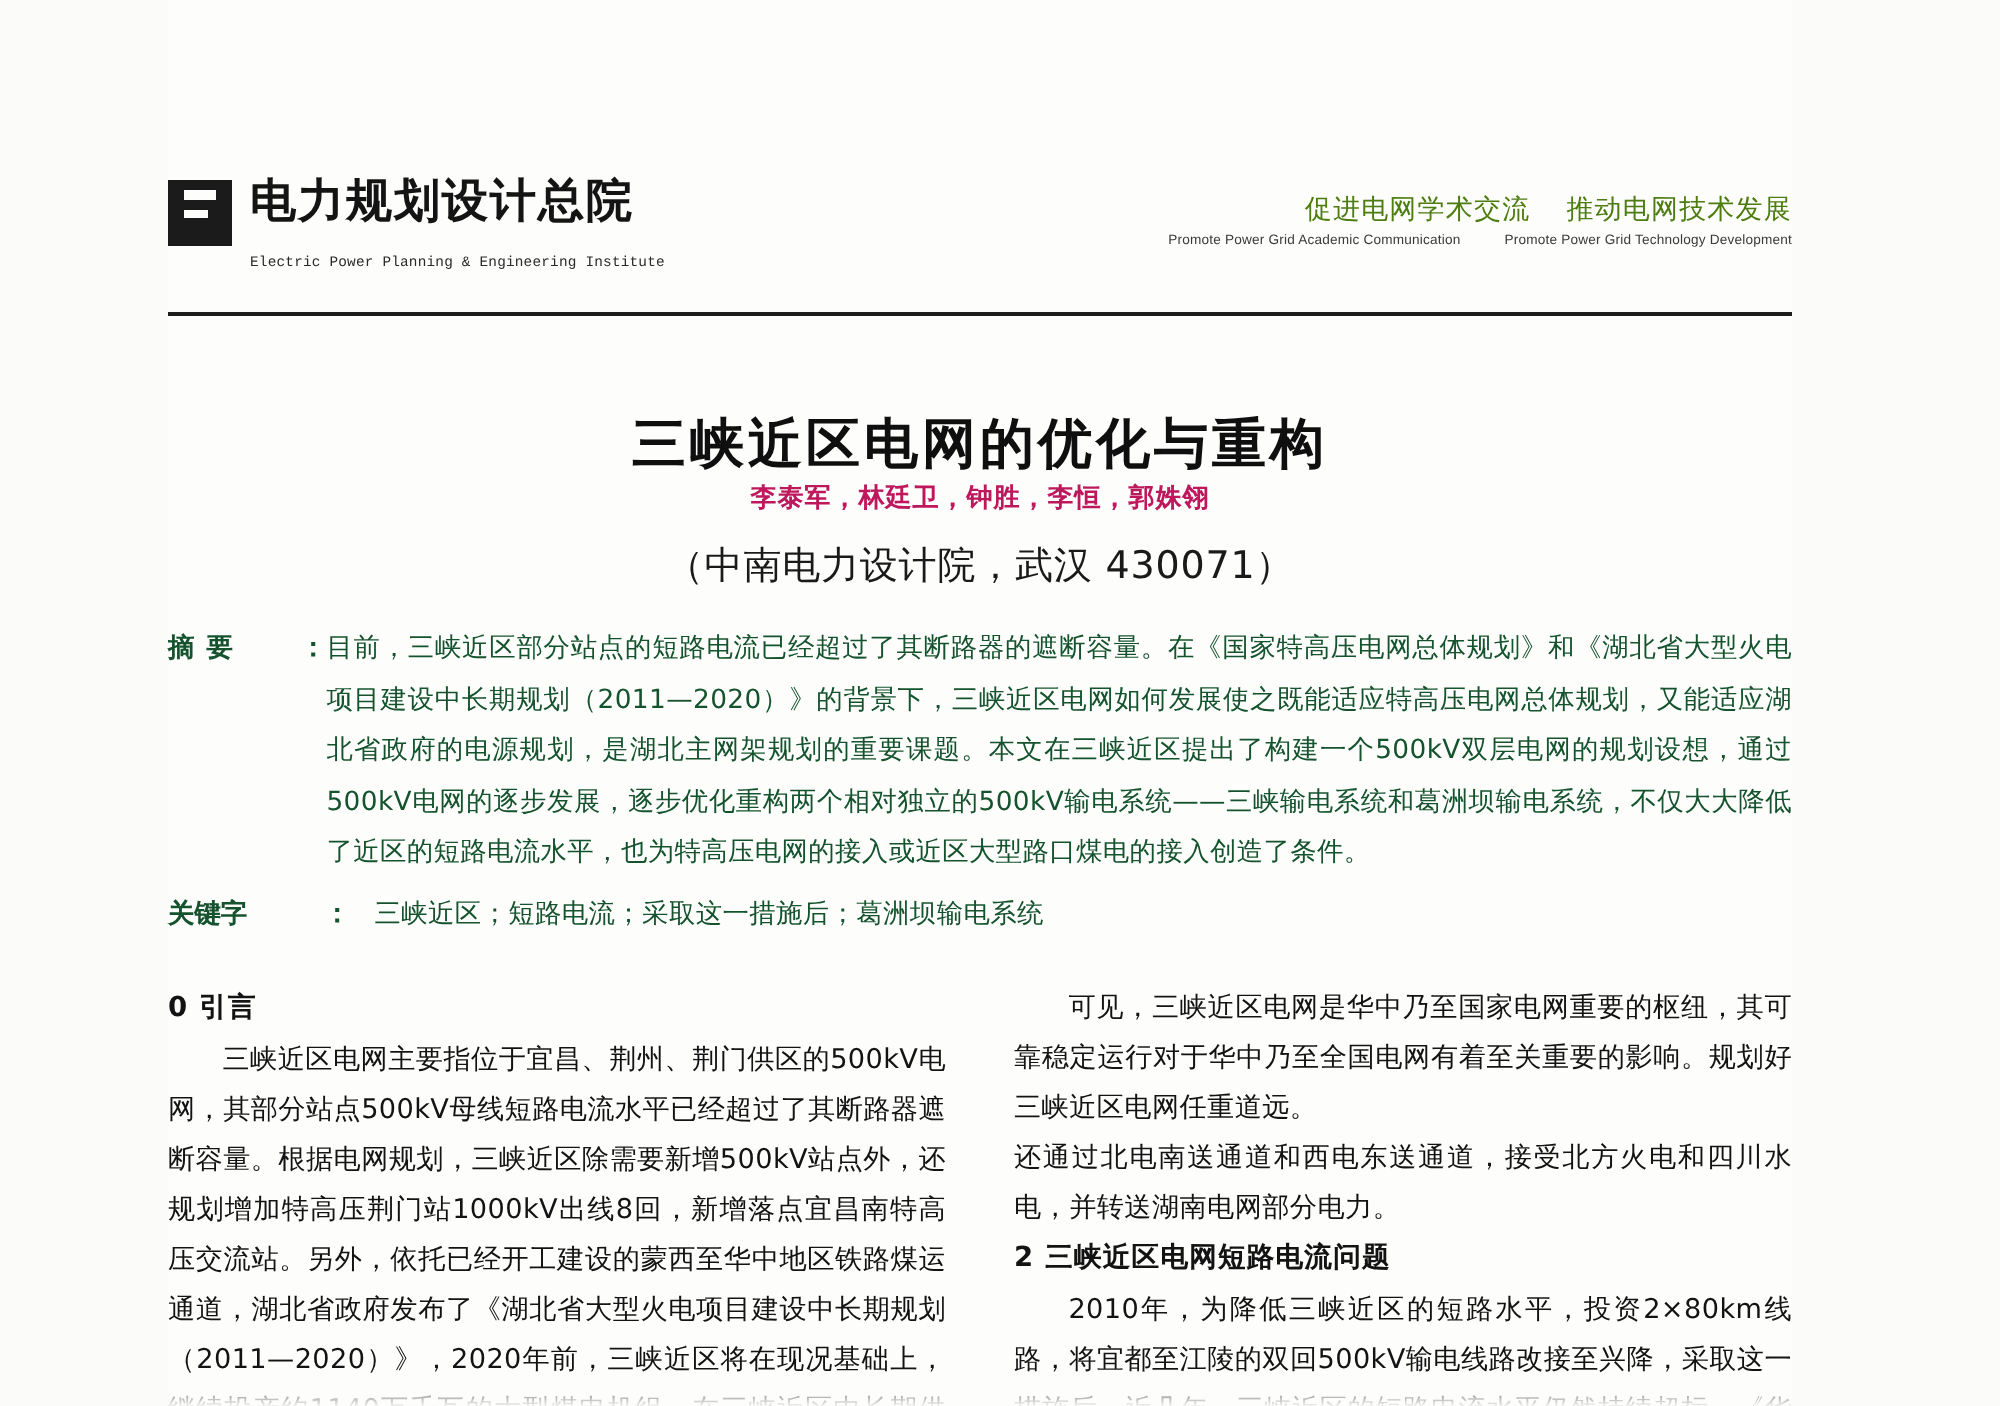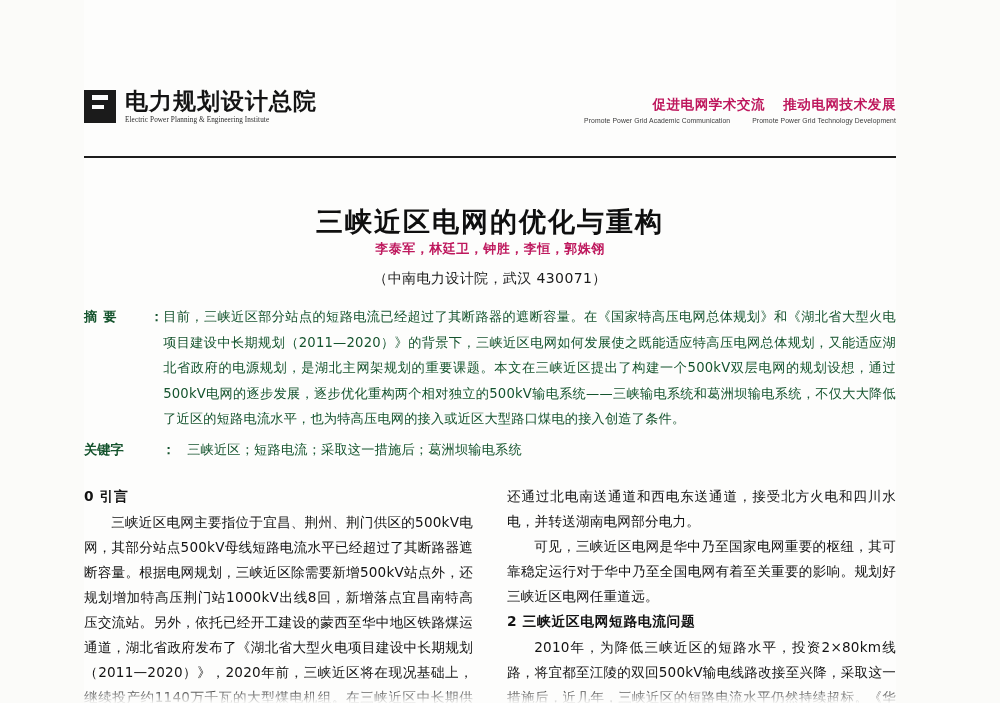--- a/index.html
+++ b/index.html
@@ -65,35 +65,35 @@
   .brand-cn {
     font-family: "DejaVu Sans", sans-serif;
     font-size: 23px;
     font-weight: bold;
     color: #141414;
     letter-spacing: 1px;
     line-height: 26px;
     white-space: nowrap;
   }
   .brand-en {
-    font-family: Liberation Serif, serif;
+    font-family: Liberation Mono, monospace;
     font-size: 7.2px;
     color: #2a2a2a;
     letter-spacing: 0.1px;
-    margin-top: 2px;
+    margin-top: 14px;
     white-space: nowrap;
   }
   .slogans {
     text-align: right;
     padding-top: 8px;
   }
   .slogan-cn {
     font-size: 13.5px;
-    font-weight: bold;
-    color: #be185d;
+    font-weight: normal;
+    color: #4d7c0f;
     letter-spacing: 0.6px;
     white-space: nowrap;
   }
   .slogan-cn span { margin-left: 18px; }
   .slogan-en {
     font-family: "Liberation Sans", sans-serif;
     font-size: 6.8px;
     color: #3a3a3a;
     margin-top: 3px;
     letter-spacing: 0.1px;
@@ -117,21 +117,21 @@
   }
   .authors {
     text-align: center;
     font-size: 13px;
     font-weight: bold;
     color: #be185d;
     letter-spacing: 0.5px;
   }
   .affil {
     text-align: center;
-    font-size: 14px;
+    font-size: 19px;
     color: #1a1a1a;
     margin-top: 12px;
     letter-spacing: 0.4px;
   }
 
   
   .abs-block {
     margin-top: 16px;
     position: relative;
     font-size: 13.2px;
@@ -240,22 +240,22 @@
         <div class="kw-text">三峡近区；短路电流；采取这一措施后；葛洲坝输电系统</div>
       </div>
     </div>
 
     <div class="cols">
       <div class="col">
         <div class="sec-head">0 引言</div>
         <div class="para">三峡近区电网主要指位于宜昌、荆州、荆门供区的500kV电网，其部分站点500kV母线短路电流水平已经超过了其断路器遮断容量。根据电网规划，三峡近区除需要新增500kV站点外，还规划增加特高压荆门站1000kV出线8回，新增落点宜昌南特高压交流站。另外，依托已经开工建设的蒙西至华中地区铁路煤运通道，湖北省政府发布了《湖北省大型火电项目建设中长期规划（2011—2020）》，2020年前，三峡近区将在现况基础上，继续投产约1140万千瓦的大型煤电机组。在三峡近区中长期供电方案尚不明朗的背景下，对三峡近区电网进行优化与重构，使之既能适应特高压电网的接入，又能适应湖北省大型路口煤电</div>
       </div>
       <div class="col">
+        <div class="para">可见，三峡近区电网是华中乃至国家电网重要的枢纽，其可靠稳定运行对于华中乃至全国电网有着至关重要的影响。规划好三峡近区电网任重道远。</div>
         <div class="para noindent">还通过北电南送通道和西电东送通道，接受北方火电和四川水电，并转送湖南电网部分电力。</div>
-        <div class="para">可见，三峡近区电网是华中乃至国家电网重要的枢纽，其可靠稳定运行对于华中乃至全国电网有着至关重要的影响。规划好三峡近区电网任重道远。</div>
         <div class="sec-head">2 三峡近区电网短路电流问题</div>
         <div class="para">2010年，为降低三峡近区的短路水平，投资2×80km线路，将宜都至江陵的双回500kV输电线路改接至兴降，采取这一措施后，近几年，三峡近区的短路电流水平仍然持续超标。《华中电力系统2013年运行方式》【1】采用如下边界条件：以国调下发的2013年夏大数据和冬大数据为基础，采用华中—华北特高压交流联网、全开机、全接线方式，三峡左、二</div>
       </div>
     </div>
 
     <div class="fade-bottom"></div>
   </div>
 </div>
 
 </body></html>

